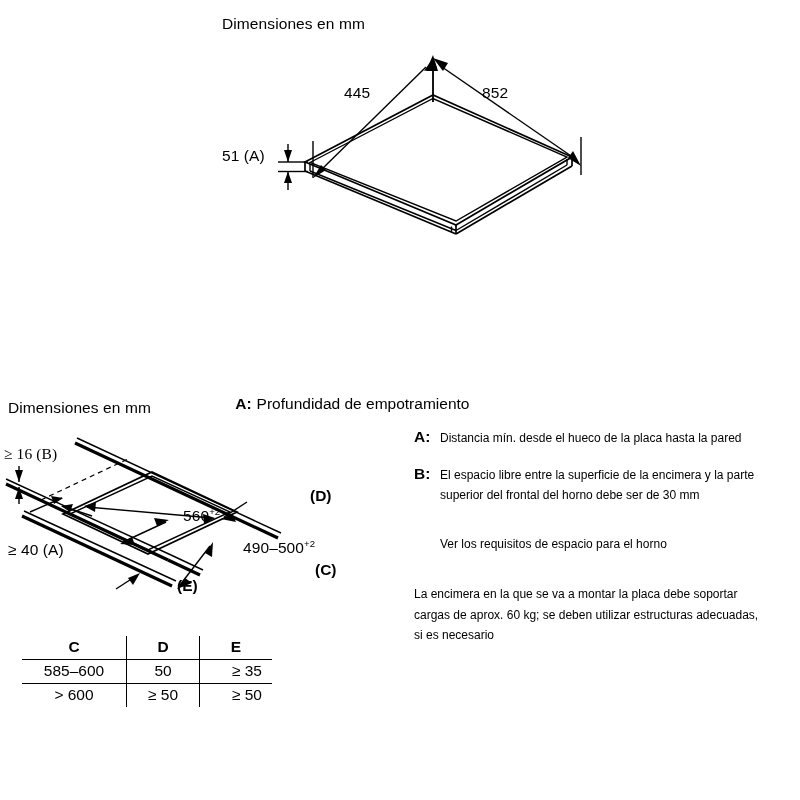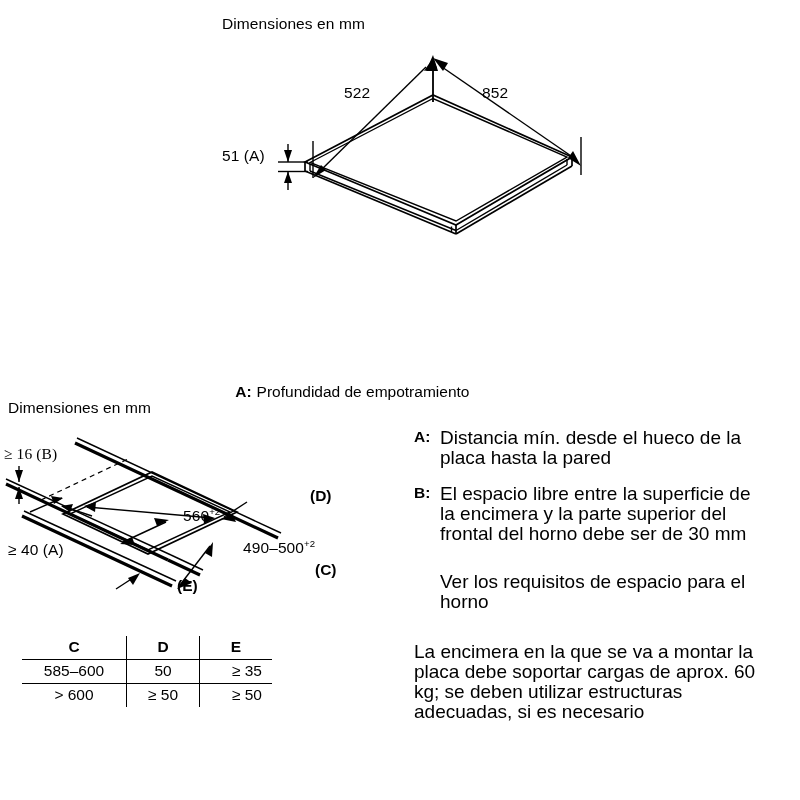--- a/index.html
+++ b/index.html
@@ -35,21 +35,21 @@
   }
   .dimlabel {
     font-size: 15.5px;
     letter-spacing: 0.1px;
   }
   .caplabel {
     font-size: 15.5px;
     font-weight: bold;
   }
   .bodytext {
-    font-size: 19px;
+    font-size: 12px;
     line-height: 19.5px;
     white-space: normal;
   }
   sup.plus {
     font-size: 0.62em;
     vertical-align: super;
     line-height: 0;
   }
 
   
@@ -192,25 +192,25 @@
         <path class="stroke-thin" d="M78,131.5 L108,131.5"></path>
 
         <path class="stroke-thin" d="M88,104 L88,122"></path>
         <polygon points="88,122 84,110 92,110" fill="#000"></polygon>
         <path class="stroke-thin" d="M88,150 L88,131.5"></path>
         <polygon points="88,131.5 84,143 92,143" fill="#000"></polygon>
       </g>
     </svg>
   </div>
 
-  <div class="txt dimlabel" style="left:344px; top:85px;">522</div>
+  <div class="txt dimlabel" style="left:344px; top:85px;">445</div>
   <div class="txt dimlabel" style="left:482px; top:85px;">852</div>
   <div class="txt dimlabel" style="left:222px; top:148px; font-weight:normal;"><span>51 (A)</span></div>
 
-  <div class="txt" style="left:218px; top:368px; font-size:15.5px;">
+  <div class="txt" style="left:218px; top:380px; font-size:15.5px;">
     <b>A:</b><span style="display:inline-block;width:5px;"></span><span>Profundidad de empotramiento</span>
   </div>
 
   <div class="txt heading" style="left:8px; top:400px;">Dimensiones en mm</div>
 
   <div id="diagram-cutout">
     <svg width="400" height="215" viewBox="0 0 400 215">
 
       <g>
         <path class="stroke-thick" d="M75,23 L278,118"></path>

